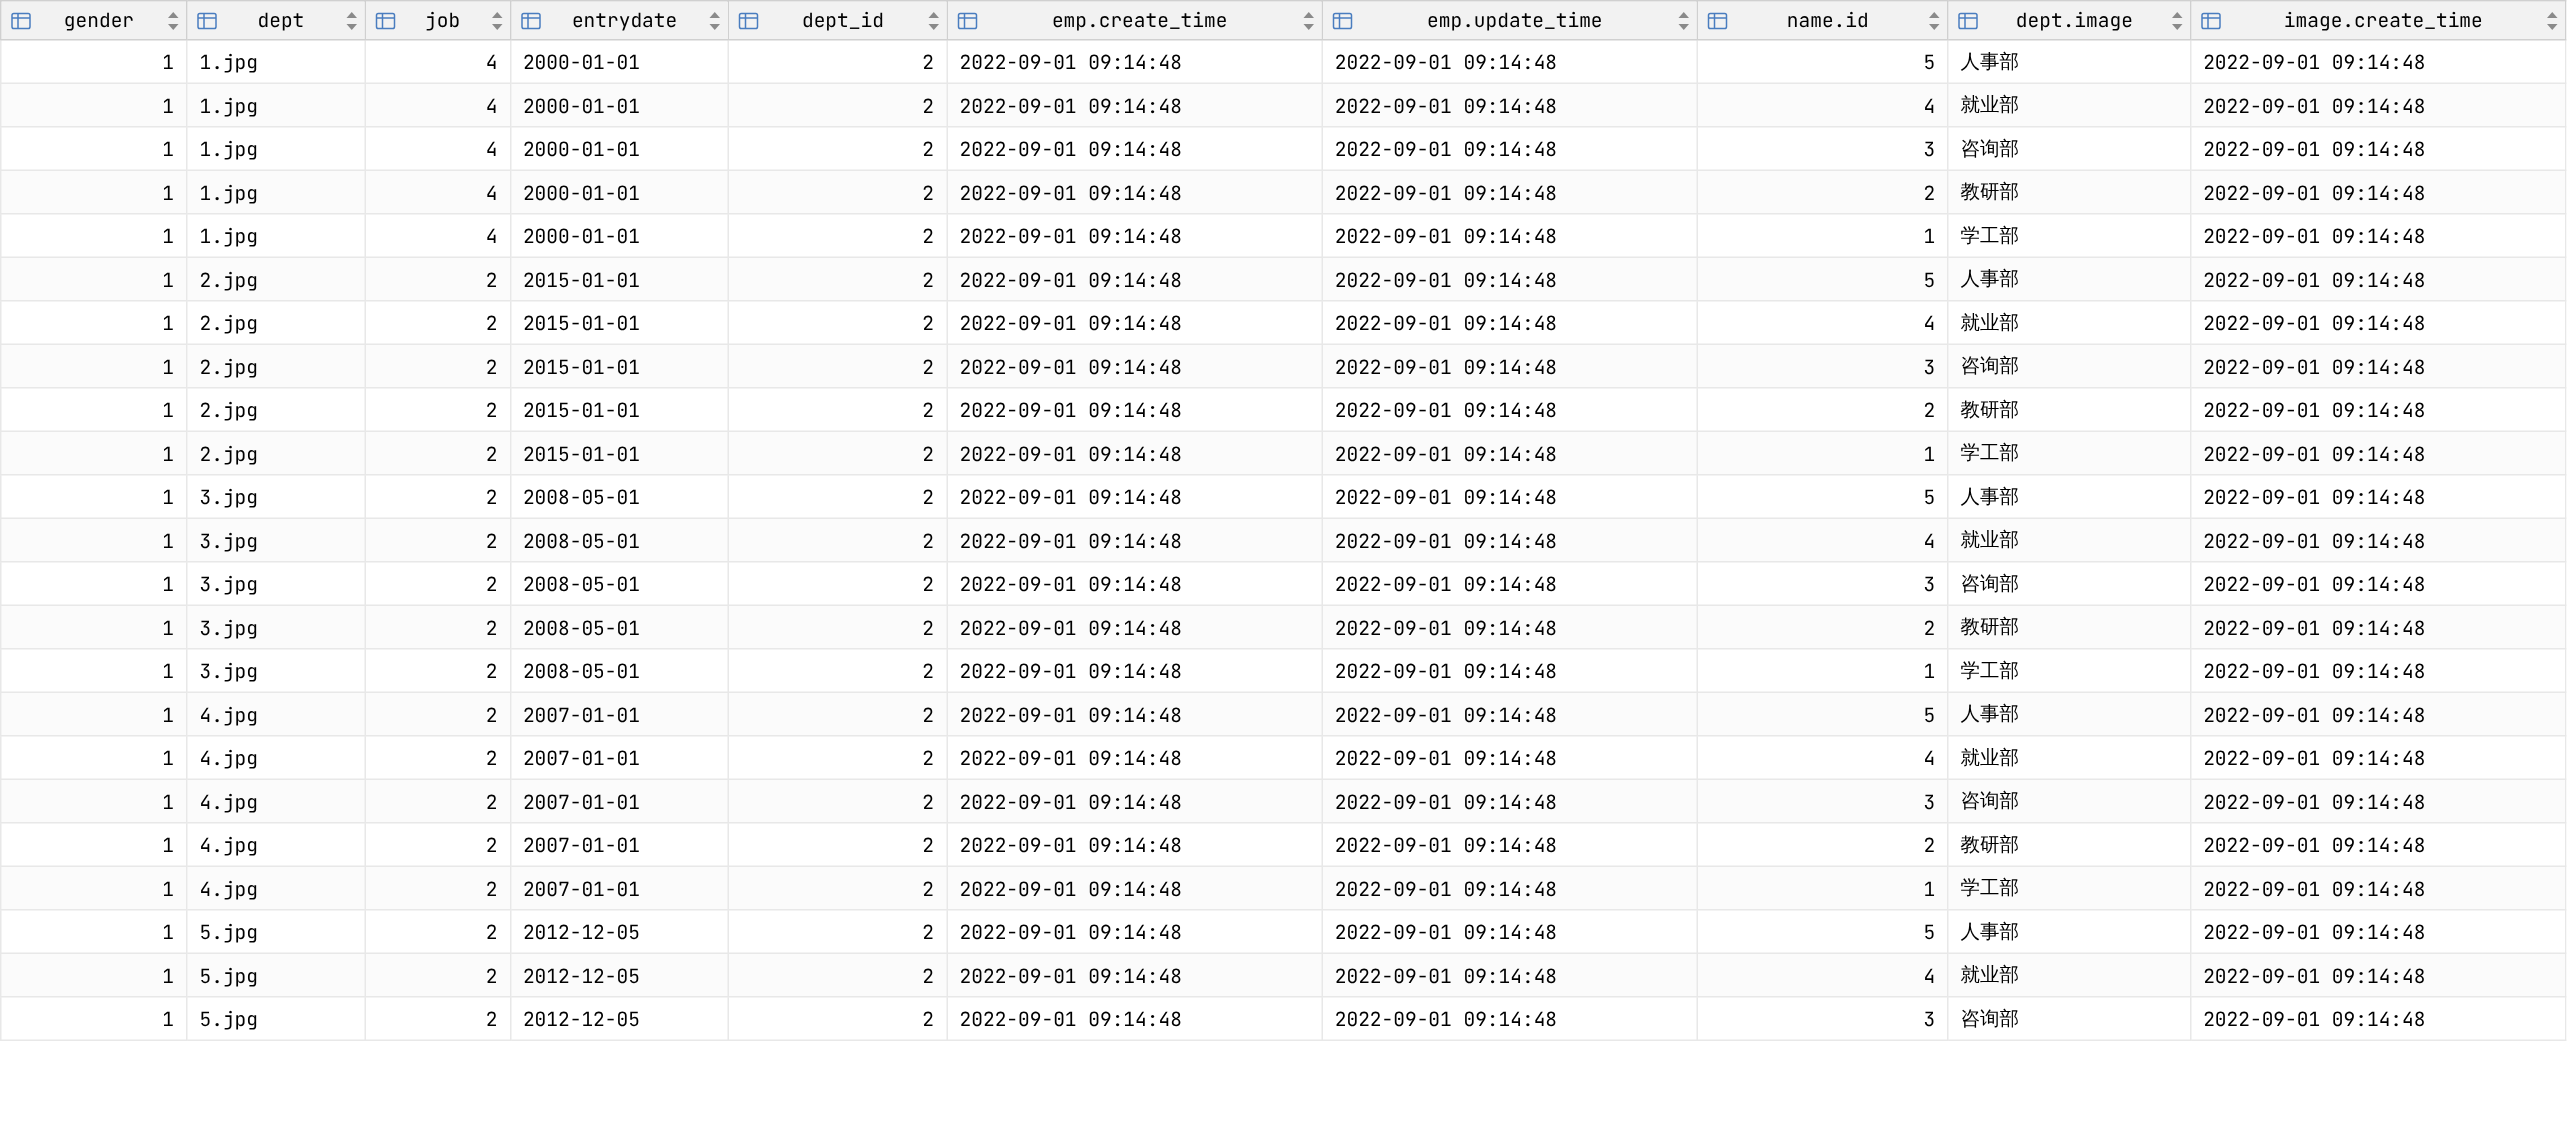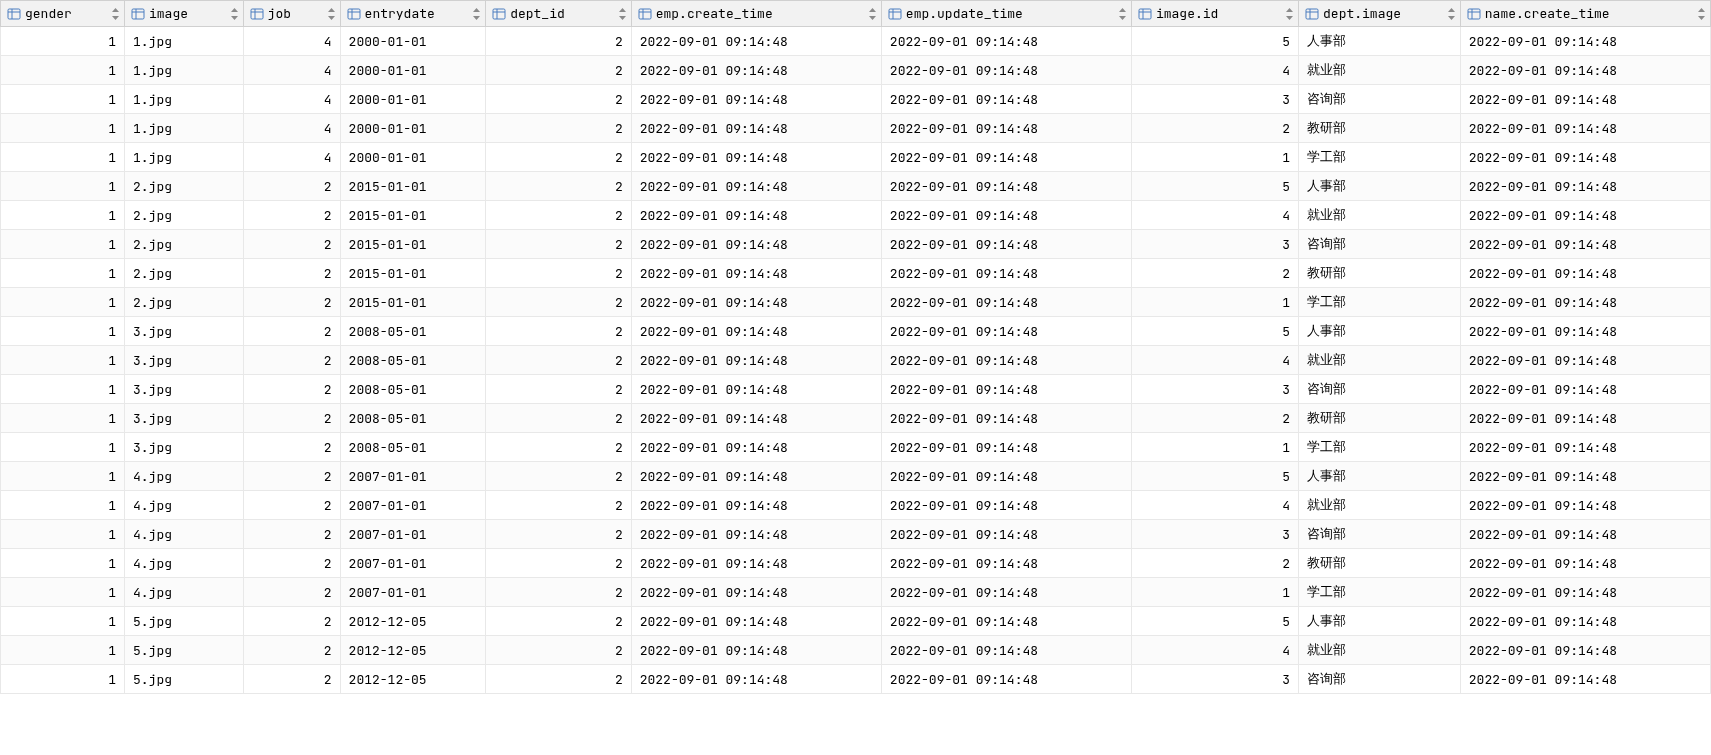--- a/index.html
+++ b/index.html
@@ -14,21 +14,21 @@
     border-collapse:collapse;
     width:100%;
     table-layout:fixed;
   }
   table.data-grid th {
     background:#f2f2f2;
     border:1px solid #d0d0d0;
     font-weight:normal;
     height:26px;
     padding:0 4px 0 6px;
-    text-align:left;
+    text-align:center;
     white-space:nowrap;
     position:relative;
     color:#000;
   }
   table.data-grid th .hdr {
     display:flex;
     align-items:center;
     gap:4px;
     height:100%;
   }
@@ -101,21 +101,21 @@
         </th>
         <th>
           <div class="hdr">
             <span class="col-icon">
               <svg width="14" height="14" viewBox="0 0 14 14">
                 <rect x="1" y="2" width="12" height="10" rx="1.2" fill="none" stroke="#4a7dbf" stroke-width="1"></rect>
                 <line x1="1" y1="5" x2="13" y2="5" stroke="#4a7dbf" stroke-width="1"></line>
                 <line x1="5" y1="2" x2="5" y2="12" stroke="#4a7dbf" stroke-width="1"></line>
               </svg>
             </span>
-            <span class="col-label">image</span>
+            <span class="col-label">dept</span>
             <span class="sort-icon">
               <svg width="9" height="12" viewBox="0 0 9 12">
                 <polygon points="4.5,0 8,4 1,4" fill="#8a8a8a"></polygon>
                 <polygon points="4.5,12 8,8 1,8" fill="#8a8a8a"></polygon>
               </svg>
             </span>
           </div>
         </th>
         <th>
           <div class="hdr">
@@ -209,21 +209,21 @@
         </th>
         <th>
           <div class="hdr">
             <span class="col-icon">
               <svg width="14" height="14" viewBox="0 0 14 14">
                 <rect x="1" y="2" width="12" height="10" rx="1.2" fill="none" stroke="#4a7dbf" stroke-width="1"></rect>
                 <line x1="1" y1="5" x2="13" y2="5" stroke="#4a7dbf" stroke-width="1"></line>
                 <line x1="5" y1="2" x2="5" y2="12" stroke="#4a7dbf" stroke-width="1"></line>
               </svg>
             </span>
-            <span class="col-label">image.id</span>
+            <span class="col-label">name.id</span>
             <span class="sort-icon">
               <svg width="9" height="12" viewBox="0 0 9 12">
                 <polygon points="4.5,0 8,4 1,4" fill="#8a8a8a"></polygon>
                 <polygon points="4.5,12 8,8 1,8" fill="#8a8a8a"></polygon>
               </svg>
             </span>
           </div>
         </th>
         <th>
           <div class="hdr">
@@ -245,21 +245,21 @@
         </th>
         <th>
           <div class="hdr">
             <span class="col-icon">
               <svg width="14" height="14" viewBox="0 0 14 14">
                 <rect x="1" y="2" width="12" height="10" rx="1.2" fill="none" stroke="#4a7dbf" stroke-width="1"></rect>
                 <line x1="1" y1="5" x2="13" y2="5" stroke="#4a7dbf" stroke-width="1"></line>
                 <line x1="5" y1="2" x2="5" y2="12" stroke="#4a7dbf" stroke-width="1"></line>
               </svg>
             </span>
-            <span class="col-label">name.create_time</span>
+            <span class="col-label">image.create_time</span>
             <span class="sort-icon">
               <svg width="9" height="12" viewBox="0 0 9 12">
                 <polygon points="4.5,0 8,4 1,4" fill="#8a8a8a"></polygon>
                 <polygon points="4.5,12 8,8 1,8" fill="#8a8a8a"></polygon>
               </svg>
             </span>
           </div>
         </th>
       </tr>
   </thead>

